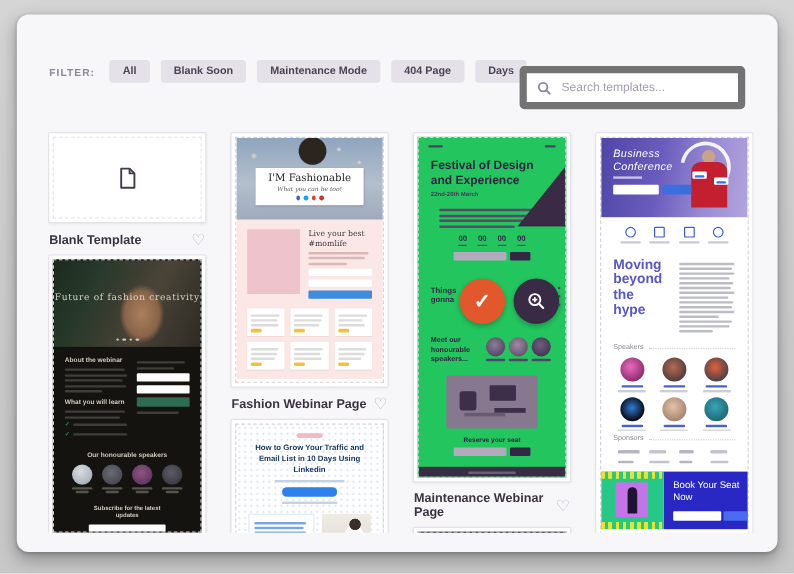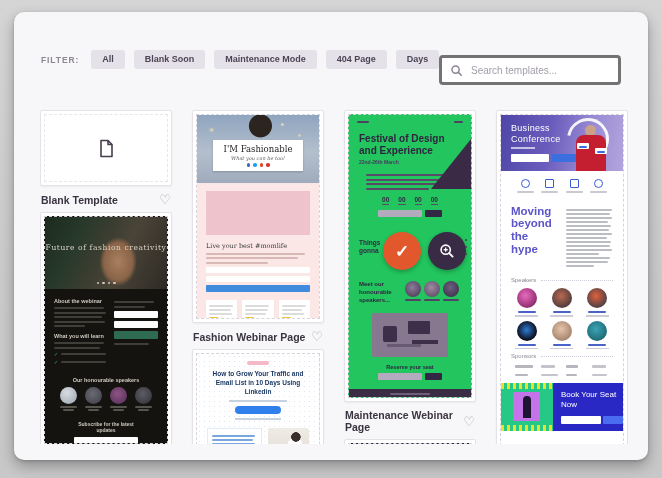--- a/index.html
+++ b/index.html
@@ -17,21 +17,21 @@
   .filters{position:absolute;left:27px;top:38px;}
   .frow{display:flex;align-items:center;gap:9px;margin-bottom:10px;}
   .filter-label{font-size:8.5px;font-weight:bold;letter-spacing:.9px;color:#8d8793;margin-right:3px;}
   .fbtn{
     font-family:inherit;font-size:9px;font-weight:bold;color:#4b4456;
     background:#e5e1e8;border:none;border-radius:3px;padding:5px 11px;cursor:pointer;line-height:1;
   }
   .fbtn.active{background:#6a6174;color:#ffffff;outline:3px solid #e02020;}
   .search{
     position:absolute;right:27px;top:43px;width:158px;height:24px;background:#fff;
-    border:3px solid #737373;border-radius:4px;display:flex;align-items:center;padding:0 9px;gap:7px;
+    border:6px solid #737373;border-radius:4px;display:flex;align-items:center;padding:0 9px;gap:7px;
   }
   .search svg{flex:0 0 auto;}
   .search input{
     border:none;outline:none;flex:1;min-width:0;background:transparent;
     font-family:inherit;font-size:10px;color:#6b6575;
   }
   .search input::placeholder{color:#a39dab;}
   
   .grid{position:absolute;left:26px;top:98px;width:588px;height:334px;overflow:hidden;display:flex;gap:20px;}
   .col{flex:0 0 132px;width:132px;display:flex;flex-direction:column;}
@@ -84,21 +84,21 @@
       radial-gradient(circle 12px at 52% 16%,#2b241f 92%,rgba(43,36,31,0) 100%),
       radial-gradient(circle 4px at 12% 22%,rgba(255,228,160,.8),rgba(255,228,160,0) 70%),
       radial-gradient(circle 3px at 84% 30%,rgba(255,228,160,.8),rgba(255,228,160,0) 70%),
       radial-gradient(circle 3px at 70% 14%,rgba(255,240,200,.9),rgba(255,240,200,0) 70%),
       linear-gradient(180deg,#8fa5bf 0%,#b4bfcd 55%,#9fabbc 100%);}
   .f-herobox{position:absolute;left:13%;right:13%;top:25px;background:#fff;text-align:center;padding:4px 2px 4px;box-shadow:0 1px 2px rgba(0,0,0,.2);}
   .f-title{font-family:"DejaVu Serif",serif;font-size:8.5px;color:#1f1f1f;}
   .f-sub{font-family:"DejaVu Serif",serif;font-style:italic;font-size:5px;color:#5a5a5a;margin-top:1px;}
   .f-soc{display:flex;justify-content:center;gap:3px;margin-top:2px;}
   .f-soc i{width:3.5px;height:3.5px;border-radius:50%;}
-  .f-pink{background:#fbe7e5;padding:8px 9px 6px;display:flex;gap:7px;flex-direction:column;}
+  .f-pink{background:#fbe7e5;padding:8px 9px 6px;display:flex;gap:7px;}
   .f-portrait{flex:0 0 44px;height:54px;
     background:
       radial-gradient(ellipse 14px 16px at 55% 55%,#eec6b2 0%,#e0a893 60%,rgba(224,168,147,0) 75%),
       radial-gradient(ellipse 22px 20px at 45% 30%,#efb6c4 0%,#e79cb4 70%,rgba(231,156,180,0) 80%),
       linear-gradient(180deg,#f2cdd4 0%,#e8b2bf 60%,#dduc 100%);
     background-color:#eec3cc;}
   .f-right{flex:1;}
   .f-h2{font-family:"DejaVu Serif",serif;font-size:6.5px;color:#3c3c3c;line-height:1.25;}
   .f-right .ln{background:#d8b9b6;margin:2.5px 0;}
   .f-inp{height:6px;background:#fff;border-radius:1px;margin:3px 0;}
@@ -166,22 +166,22 @@
   .m-res{text-align:center;margin-top:7px;font-size:5.5px;font-weight:bold;color:#2f2440;}
   .m-res-row{display:flex;justify-content:center;gap:3px;margin-top:3px;}
   .m-foot{margin-top:9px;height:9px;background:#3a2c45;display:flex;align-items:center;justify-content:center;}
   .m-foot .ln{width:40px;background:#6d5e79;height:1.5px;}
   
   .t-navy{height:50px;background:#232936;
     background-image:radial-gradient(rgba(190,200,220,.35) 0.7px,rgba(35,41,54,0) 0.8px);
     background-size:4px 3px;}
   
   .t-conf{height:330px;background:#fff;}
-  .c-hero{position:relative;height:56px;overflow:hidden;
-    background:linear-gradient(100deg,#4f46a8 0%,#6a5cbc 40%,#9a8cd4 72%,#b2a5dd 100%);}
+  .c-hero{position:relative;height:66px;overflow:hidden;
+    background:linear-gradient(100deg,#4f46a8 0%,#6a5cbc 40%,#9a8cd4 72%,#b2a5dd 100%);font-style:italic;}
   .c-arc{position:absolute;right:14px;top:3px;width:36px;height:36px;border-radius:50%;
     border:3px solid rgba(255,255,255,.9);border-left-color:transparent;transform:rotate(-35deg);}
   .c-head{position:absolute;right:27px;top:10px;width:11px;height:11px;border-radius:50%;background:#c9a287;}
   .c-bodym{position:absolute;right:17px;top:20px;width:30px;height:38px;border-radius:8px 8px 0 0;background:#c41f30;}
   .c-chip{position:absolute;width:12px;height:6px;background:#fff;border-radius:1px;}
   .c-chip i{display:block;width:8px;height:2px;background:#3b6fe0;margin:3px auto 0;border-radius:1px;}
   .c-title{position:absolute;left:10px;top:8px;width:70px;font-size:9px;color:#fff;line-height:1.2;letter-spacing:.3px;}
   .c-date{position:absolute;left:10px;top:32px;width:24px;height:2px;background:rgba(255,255,255,.65);}
   .c-form{position:absolute;left:10px;top:39px;display:flex;gap:3px;}
   .c-inp{width:38px;height:8px;background:#fff;border-radius:1px;}

